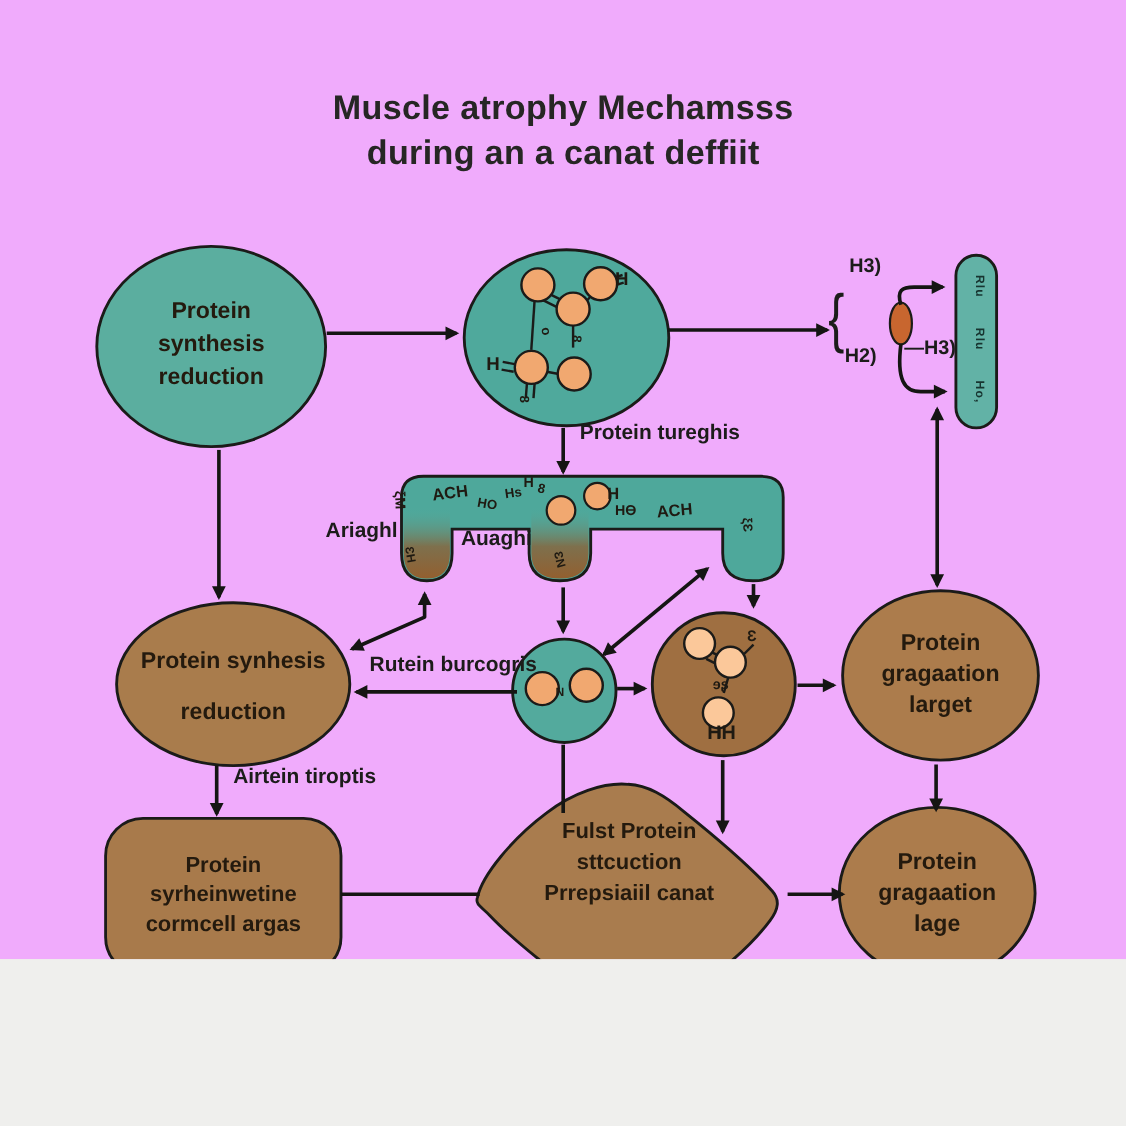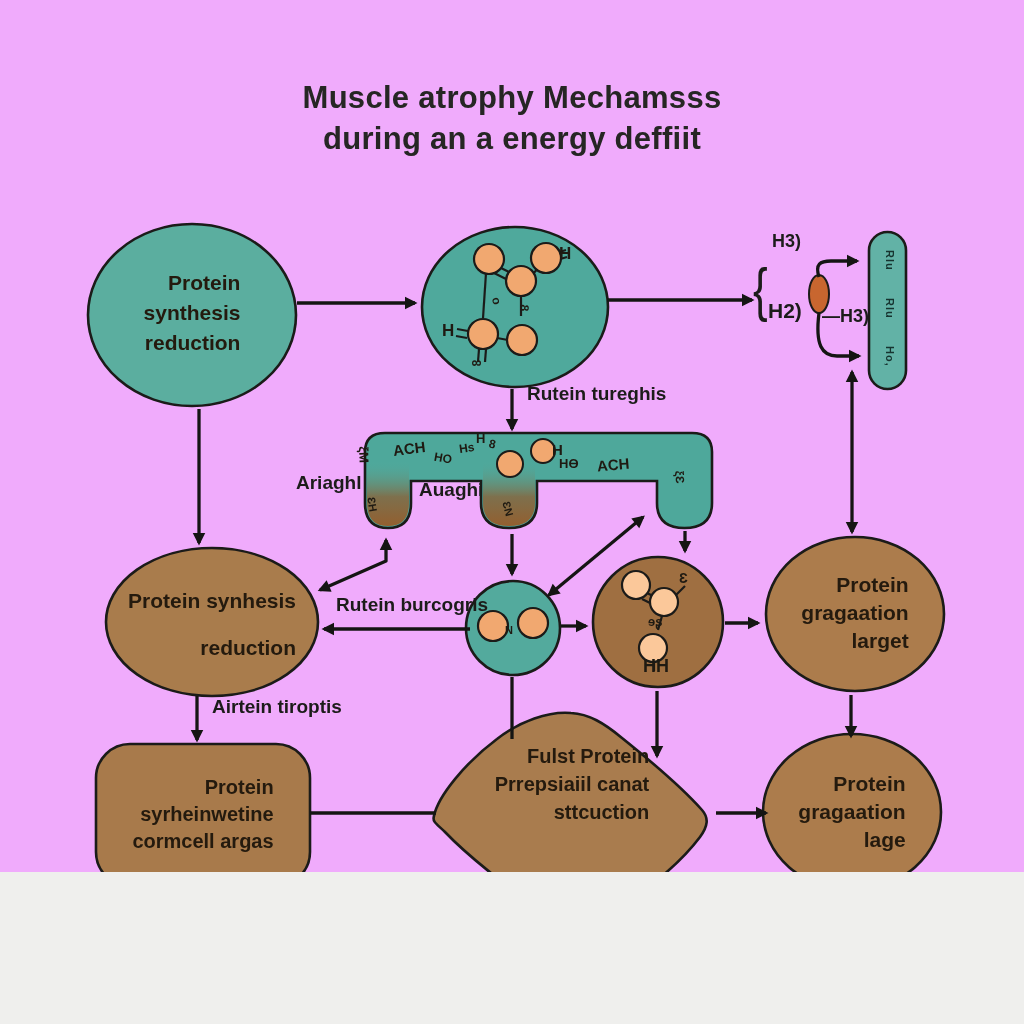--- a/index.html
+++ b/index.html
@@ -1,21 +1,21 @@
 <!DOCTYPE html>
 <html><head>
 <meta charset="utf-8">
 <style>
   html,body{margin:0;padding:0;background:#efefed;}
   .stage{position:relative;width:1024px;height:872px;background:#f0abfc;overflow:hidden;
          font-family:"Liberation Sans",sans-serif;}
   svg{position:absolute;left:0;top:0;}
   .ttl{position:absolute;left:0;width:1024px;text-align:center;font-size:31px;font-weight:700;
        color:#262624;letter-spacing:.3px;}
-  .node{position:absolute;transform:translate(-50%,-50%);text-align:right;font-weight:700;
+  .node{position:absolute;transform:translate(-50%,-50%);text-align:center;font-weight:700;
         color:#241A0E;white-space:nowrap;}
   .sm{position:absolute;font-size:19px;color:#1C1C1A;white-space:nowrap;font-weight:bold;}
   .chem{position:absolute;color:#1F1A12;font-weight:700;white-space:nowrap;}
   .cap{position:absolute;font-size:11px;color:#173430;transform:rotate(90deg);
        transform-origin:left top;font-weight:700;letter-spacing:1px;}
 </style>
 </head>
 <body>
 
 <div class="stage">
@@ -118,21 +118,21 @@
       <path d="M197,696 L197,740" marker-end="url(#ah)"></path>
       <path d="M310,813 L436,813"></path>
       <path d="M512,677 L512,739"></path>
       <path d="M657,691 L657,756" marker-end="url(#ah)"></path>
       <path d="M716,813 L766,813" marker-end="url(#ah)"></path>
       <path d="M851,695 L851,736" marker-end="url(#ah)"></path>
     </g>
   </svg>
 
   <div class="ttl" style="top:80px">Muscle atrophy Mechamsss</div>
-  <div class="ttl" style="top:121px">during an a energy deffiit</div>
+  <div class="ttl" style="top:121px">during an a canat deffiit</div>
 
   <div class="node" style="left:192px;top:313px;font-size:21px;line-height:30px">
     <div>Protein</div>
     <div>synthesis</div>
     <div>reduction</div>
   </div>
   <div class="node" style="left:212px;top:624px;font-size:21px;line-height:47px">
     <div>Protein synhesis</div>
     <div>reduction</div>
   </div>
@@ -141,36 +141,36 @@
     <div>gragaation</div>
     <div>larget</div>
   </div>
   <div class="node" style="left:203px;top:814px;font-size:20px;line-height:27px">
     <div>Protein</div>
     <div>syrheinwetine</div>
     <div>cormcell argas</div>
   </div>
   <div class="node" style="left:572px;top:784px;font-size:20px;line-height:28px">
     <div>Fulst Protein</div>
+    <div>sttcuction</div>
     <div>Prrepsiaiil canat</div>
-    <div>sttcuction</div>
   </div>
   <div class="node" style="left:852px;top:812px;font-size:21px;line-height:28px">
     <div>Protein</div>
     <div>gragaation</div>
     <div>lage</div>
   </div>
 
-  <div class="sm" style="left:527px;top:383px">Rutein tureghis</div>
+  <div class="sm" style="left:527px;top:383px">Protein tureghis</div>
   <div class="sm" style="left:296px;top:472px">Ariaghl</div>
   <div class="sm" style="left:419px;top:479px">Auaghi</div>
   <div class="sm" style="left:336px;top:594px">Rutein burcogris</div>
   <div class="sm" style="left:212px;top:696px">Airtein tiroptis</div>
   <div class="sm" style="left:772px;top:231px;font-size:18px">H3)</div>
-  <div class="sm" style="left:768px;top:299px;font-size:21px">H2)</div>
+  <div class="sm" style="left:768px;top:313px;font-size:18px">H2)</div>
   <div class="sm" style="left:822px;top:306px;font-size:18px">—H3)</div>
   <div class="sm" style="left:753px;top:256px;font-size:44px;font-weight:300;transform:scaleY(1.35);transform-origin:left top">{</div>
 
   <div class="cap" style="left:896px;top:250px">Rlu</div>
   <div class="cap" style="left:896px;top:298px">Rlu</div>
   <div class="cap" style="left:896px;top:346px">Ho,</div>
 
   <div class="chem" style="left:559px;top:244px;font-size:17px">H</div>
   <div class="chem" style="left:442px;top:321px;font-size:17px">H</div>
   <div class="chem" style="left:493px;top:294px;font-size:12px;transform:rotate(80deg)">o</div>

